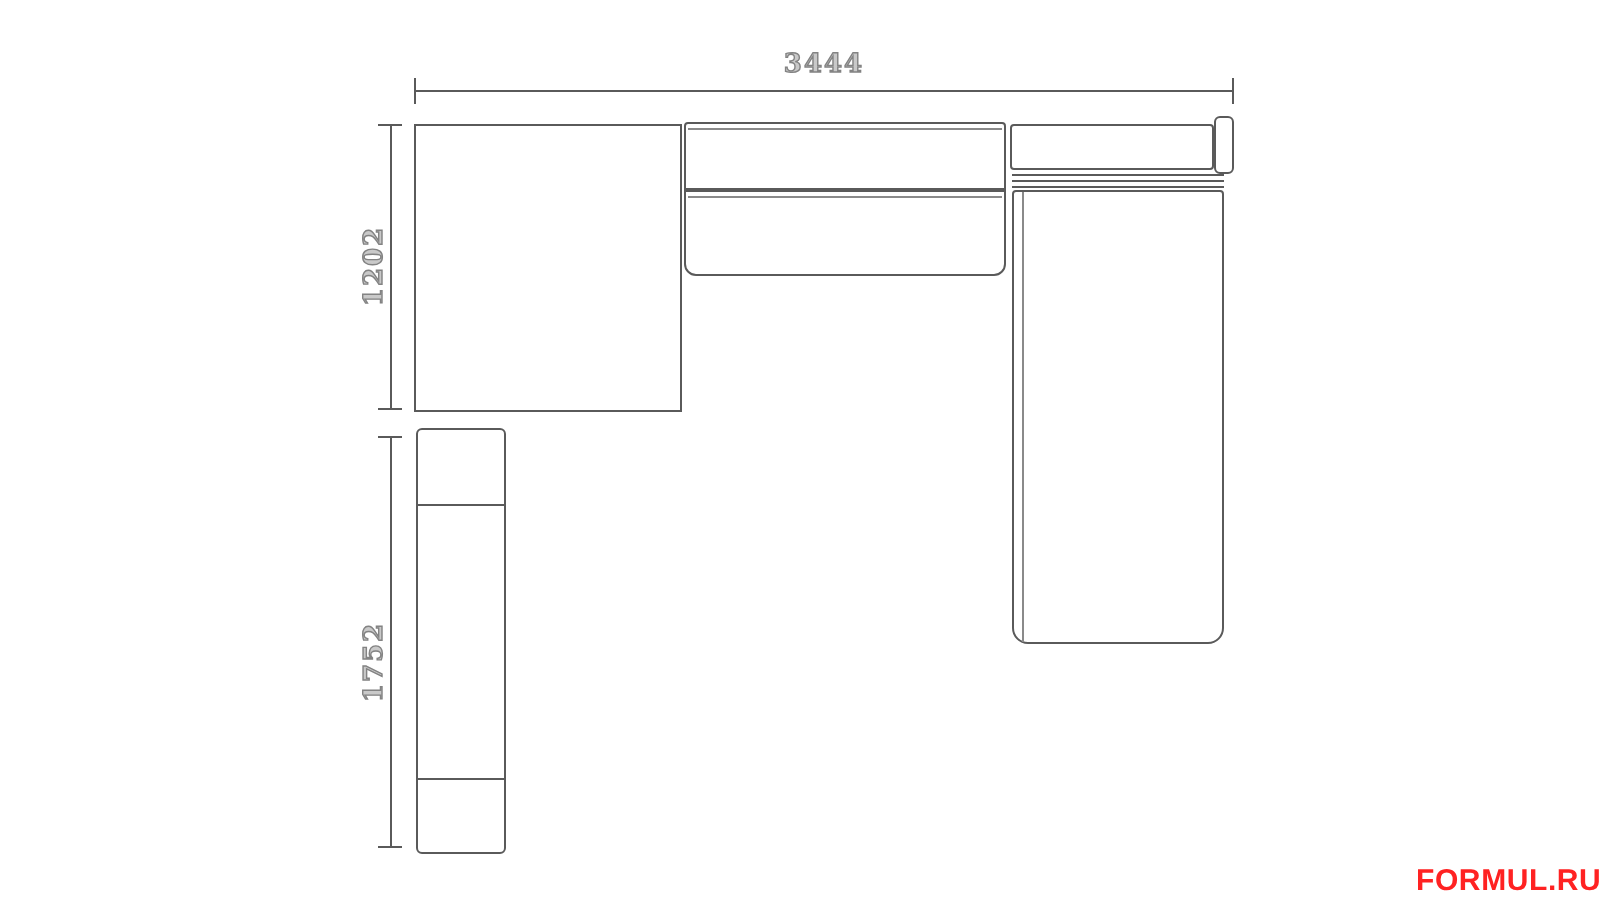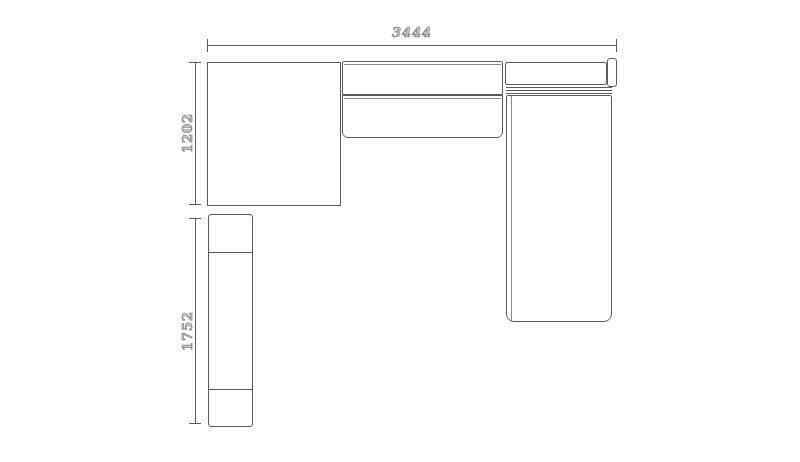--- a/index.html
+++ b/index.html
@@ -26,21 +26,21 @@
   }
 </style>
 </head>
 <body>
 
 <div id="canvas">
 
   <div class="ln" style="left:207px;top:45px;width:410px;height:1px;"></div>
   <div class="ln" style="left:207px;top:39px;width:1px;height:13px;"></div>
   <div class="ln" style="left:616px;top:39px;width:1px;height:13px;"></div>
-  <div class="dim-label" style="left:382px;top:26px;width:60px;height:14px;font-style:italic;">3444</div>
+  <div class="dim-label" style="left:382px;top:26px;width:60px;height:14px;">3444</div>
 
   <div class="box" style="left:207px;top:62px;width:134px;height:144px;"></div>
 
   <div class="box" style="left:342px;top:61px;width:161px;height:34px;border-radius:2px 2px 0 0;"></div>
   <div class="ln-light" style="left:344px;top:64px;width:157px;height:1px;"></div>
   <div class="box" style="left:342px;top:95px;width:161px;height:43px;border-radius:0 0 6px 6px;"></div>
   <div class="ln-light" style="left:344px;top:98px;width:157px;height:1px;"></div>
 
   <div class="box" style="left:505px;top:62px;width:102px;height:23px;border-radius:2px;"></div>
   <div class="box" style="left:607px;top:58px;width:10px;height:29px;border-radius:3px;"></div>
@@ -58,14 +58,15 @@
   <div class="ln" style="left:195px;top:62px;width:1px;height:143px;"></div>
   <div class="ln" style="left:189px;top:62px;width:12px;height:1px;"></div>
   <div class="ln" style="left:189px;top:204px;width:12px;height:1px;"></div>
   <div class="dim-label dim-vertical" style="left:158px;top:126px;width:60px;height:14px;">1202</div>
 
   <div class="ln" style="left:195px;top:218px;width:1px;height:206px;"></div>
   <div class="ln" style="left:189px;top:218px;width:12px;height:1px;"></div>
   <div class="ln" style="left:189px;top:423px;width:12px;height:1px;"></div>
   <div class="dim-label dim-vertical" style="left:158px;top:324px;width:60px;height:14px;">1752</div>
 
+  <div class="watermark">FORMUL.RU</div>
 
 </div>
 
 </body></html>

